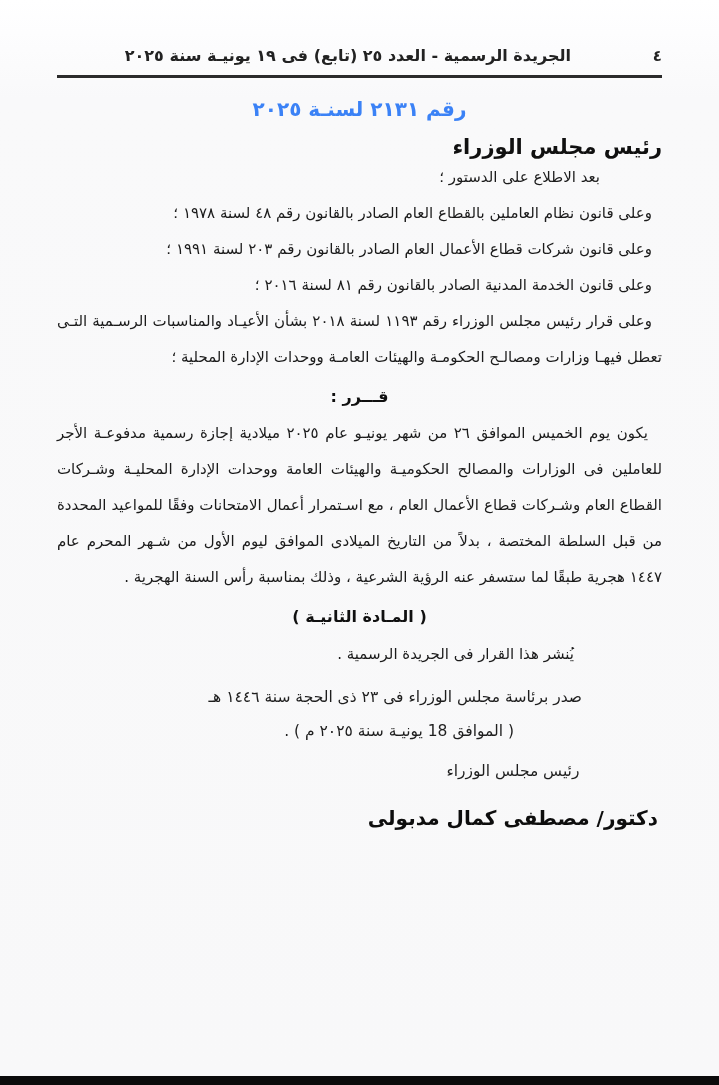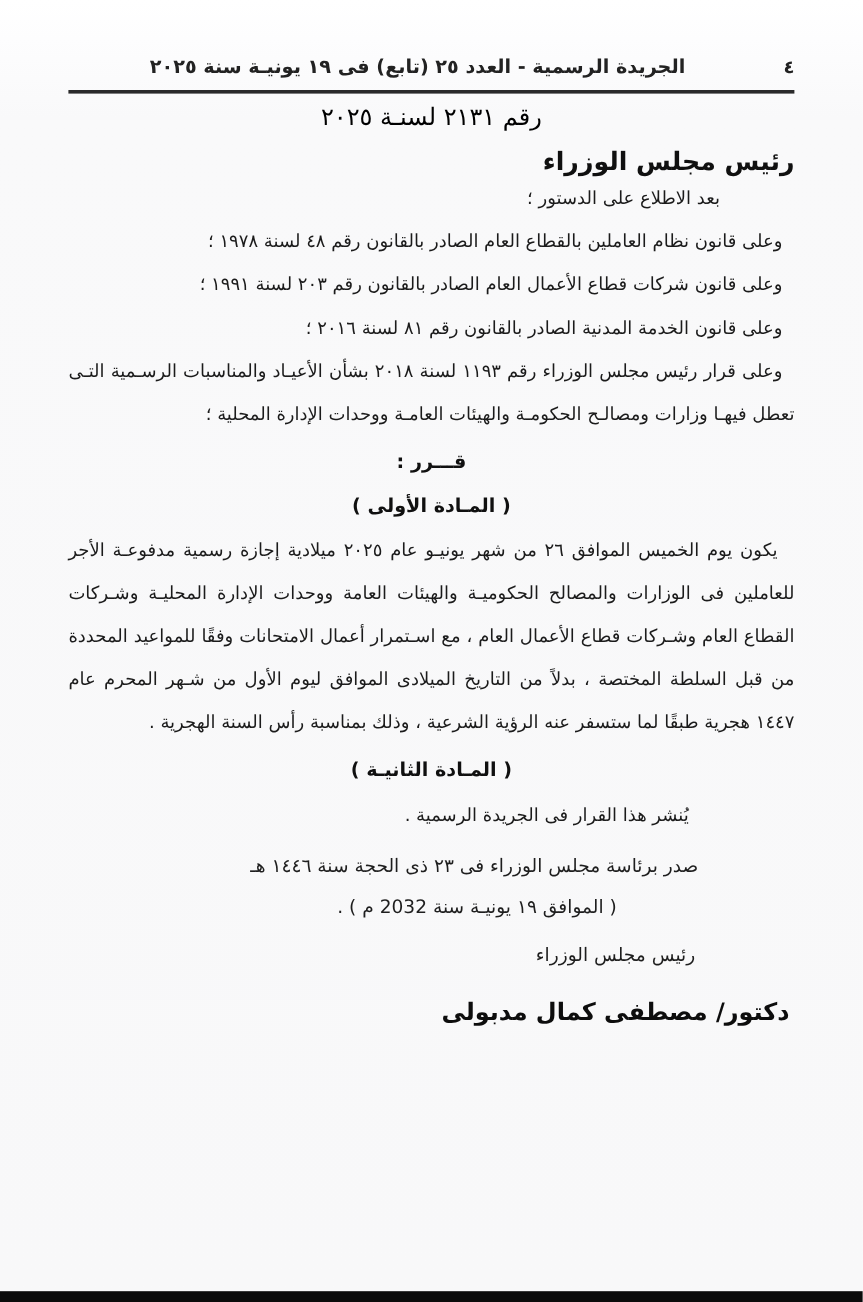--- a/index.html
+++ b/index.html
@@ -28,23 +28,23 @@
     margin-top: 10px;
     height: 0; border-top: 3px solid #2b2b2b;
   }
   
   .doc-title {
     margin-top: 15px;
     text-align: center;
     font-size: 28px; font-weight: bold; color: #101010;
   }
   .doc-subtitle {
-    margin-top: 7px;
+    margin-top: 19px;
     text-align: center;
-    font-size: 20px; font-weight: normal; color: #000000;
+    font-size: 20px; font-weight: bold; color: #3b82f6;
   }
   .authority {
     margin-top: 14px;
     text-align: right;
     font-size: 21px; font-weight: bold; color: #101010;
   }
   
   .para {
     font-size: 15px; line-height: 36px;
     text-align: justify;
@@ -97,29 +97,28 @@
   <div class="authority">رئيس مجلس الوزراء</div>
 
   <p class="para lead-line">بعد الاطلاع على الدستور ؛</p>
   <p class="para first-indent">وعلى قانون نظام العاملين بالقطاع العام الصادر بالقانون رقم ٤٨ لسنة ١٩٧٨ ؛</p>
   <p class="para first-indent">وعلى قانون شركات قطاع الأعمال العام الصادر بالقانون رقم ٢٠٣ لسنة ١٩٩١ ؛</p>
   <p class="para first-indent">وعلى قانون الخدمة المدنية الصادر بالقانون رقم ٨١ لسنة ٢٠١٦ ؛</p>
   <p class="para first-indent">وعلى قرار رئيس مجلس الوزراء رقم ١١٩٣ لسنة ٢٠١٨ بشأن الأعيـاد والمناسبات الرسـمية التـى تعطل فيهـا وزارات ومصالـح الحكومـة والهيئات العامـة ووحدات الإدارة المحلية ؛</p>
 
   <div class="center-head">قـــرر :</div>
 
-  <div class="center-head">( المـادة الأولى )</div>
   <p class="para article-body">يكون يوم الخميس الموافق ٢٦ من شهر يونيـو عام ٢٠٢٥ ميلادية إجازة رسمية مدفوعـة الأجر للعاملين فى الوزارات والمصالح الحكوميـة والهيئات العامة ووحدات الإدارة المحليـة وشـركات القطاع العام وشـركات قطاع الأعمال العام ، مع اسـتمرار أعمال الامتحانات وفقًا للمواعيد المحددة من قبل السلطة المختصة ، بدلاً من التاريخ الميلادى الموافق ليوم الأول من شـهر المحرم عام ١٤٤٧ هجرية طبقًا لما ستسفر عنه الرؤية الشرعية ، وذلك بمناسبة رأس السنة الهجرية .</p>
 
   <div class="center-head">( المـادة الثانيـة )</div>
   <p class="para publish-line">يُنشر هذا القرار فى الجريدة الرسمية .</p>
 
   <div class="issued">
     <div class="l1">صدر برئاسة مجلس الوزراء فى ٢٣ ذى الحجة سنة ١٤٤٦ هـ</div>
-    <div class="l2">( الموافق ١٩ يونيـة سنة 2032 م ) .</div>
+    <div class="l2">( الموافق 18 يونيـة سنة ٢٠٢٥ م ) .</div>
   </div>
 
   <div class="signature">
     <div class="sig-title">رئيس مجلس الوزراء</div>
     <div class="sig-name">دكتور/ مصطفى كمال مدبولى</div>
   </div>
 
 </div>
 
 <div class="bottom-bar"></div>

